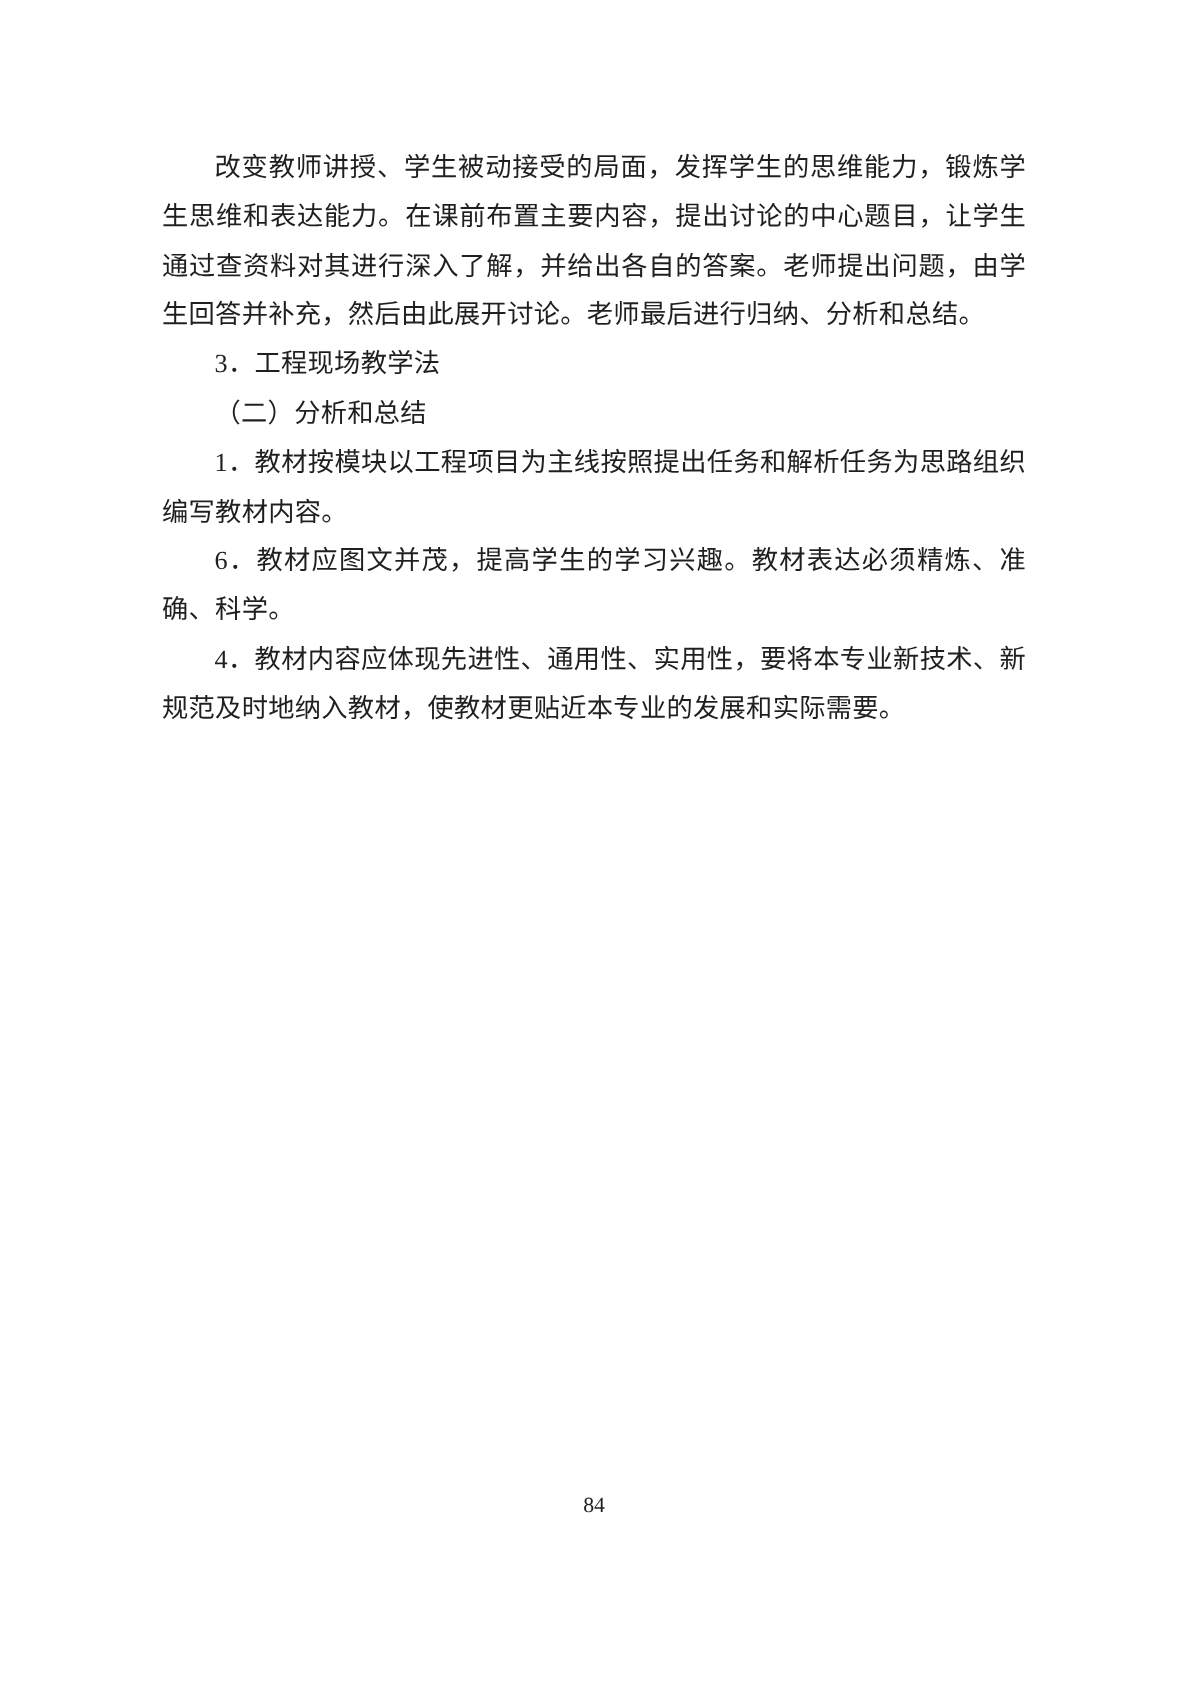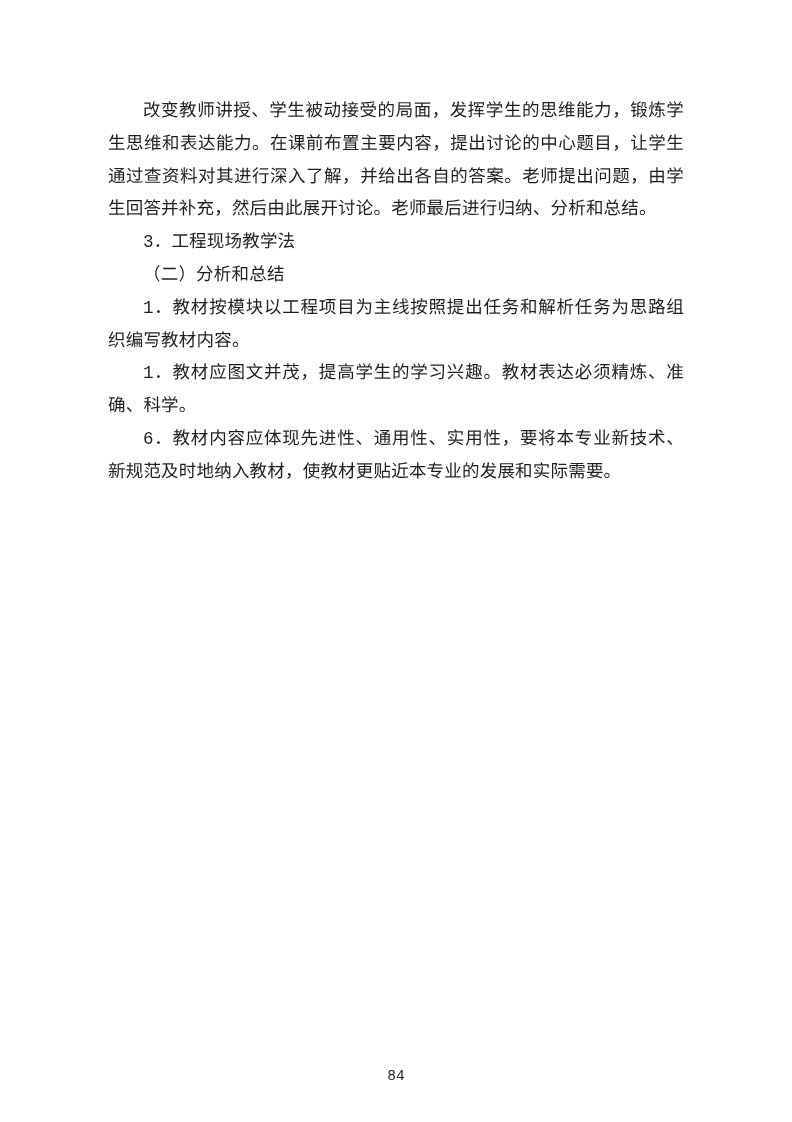--- a/index.html
+++ b/index.html
@@ -7,55 +7,55 @@
     padding: 0;
     background: #ffffff;
   }
   .page {
     position: relative;
     width: 792px;
     height: 1122px;
     margin: 0 auto;
     background: #ffffff;
     overflow: hidden;
-    font-family: Liberation Mono, monospace;
+    font-family: Liberation Serif, serif;
     color: #1f1f1f;
   }
   .content {
     position: absolute;
     top: 95px;
     left: 108px;
     width: 576px;
   }
   .para {
     margin: 0;
     font-size: 17.5px;
     line-height: 32.8px;
     text-align: justify;
     text-justify: inter-ideograph;
     text-indent: 2em;
     letter-spacing: 0.2px;
     word-break: break-all;
   }
   .page-number {
     position: absolute;
-    top: 1068px;
+    top: 996px;
     left: 0;
     width: 100%;
     text-align: center;
     font-size: 14.5px;
     color: #1f1f1f;
   }
 </style>
 </head>
 <body>
 
 <div class="page">
   <div class="content">
       <p class="para">改变教师讲授、学生被动接受的局面，发挥学生的思维能力，锻炼学生思维和表达能力。在课前布置主要内容，提出讨论的中心题目，让学生通过查资料对其进行深入了解，并给出各自的答案。老师提出问题，由学生回答并补充，然后由此展开讨论。老师最后进行归纳、分析和总结。</p>
       <p class="para">3．工程现场教学法</p>
       <p class="para">（二）分析和总结</p>
       <p class="para">1．教材按模块以工程项目为主线按照提出任务和解析任务为思路组织编写教材内容。</p>
-      <p class="para">1．教材应图文并茂，提高学生的学习兴趣。教材表达必须精炼、准确、科学。</p>
-      <p class="para">6．教材内容应体现先进性、通用性、实用性，要将本专业新技术、新规范及时地纳入教材，使教材更贴近本专业的发展和实际需要。</p>
+      <p class="para">6．教材应图文并茂，提高学生的学习兴趣。教材表达必须精炼、准确、科学。</p>
+      <p class="para">4．教材内容应体现先进性、通用性、实用性，要将本专业新技术、新规范及时地纳入教材，使教材更贴近本专业的发展和实际需要。</p>
     </div>
   <div class="page-number">84</div>
 </div>
 
 </body></html>

